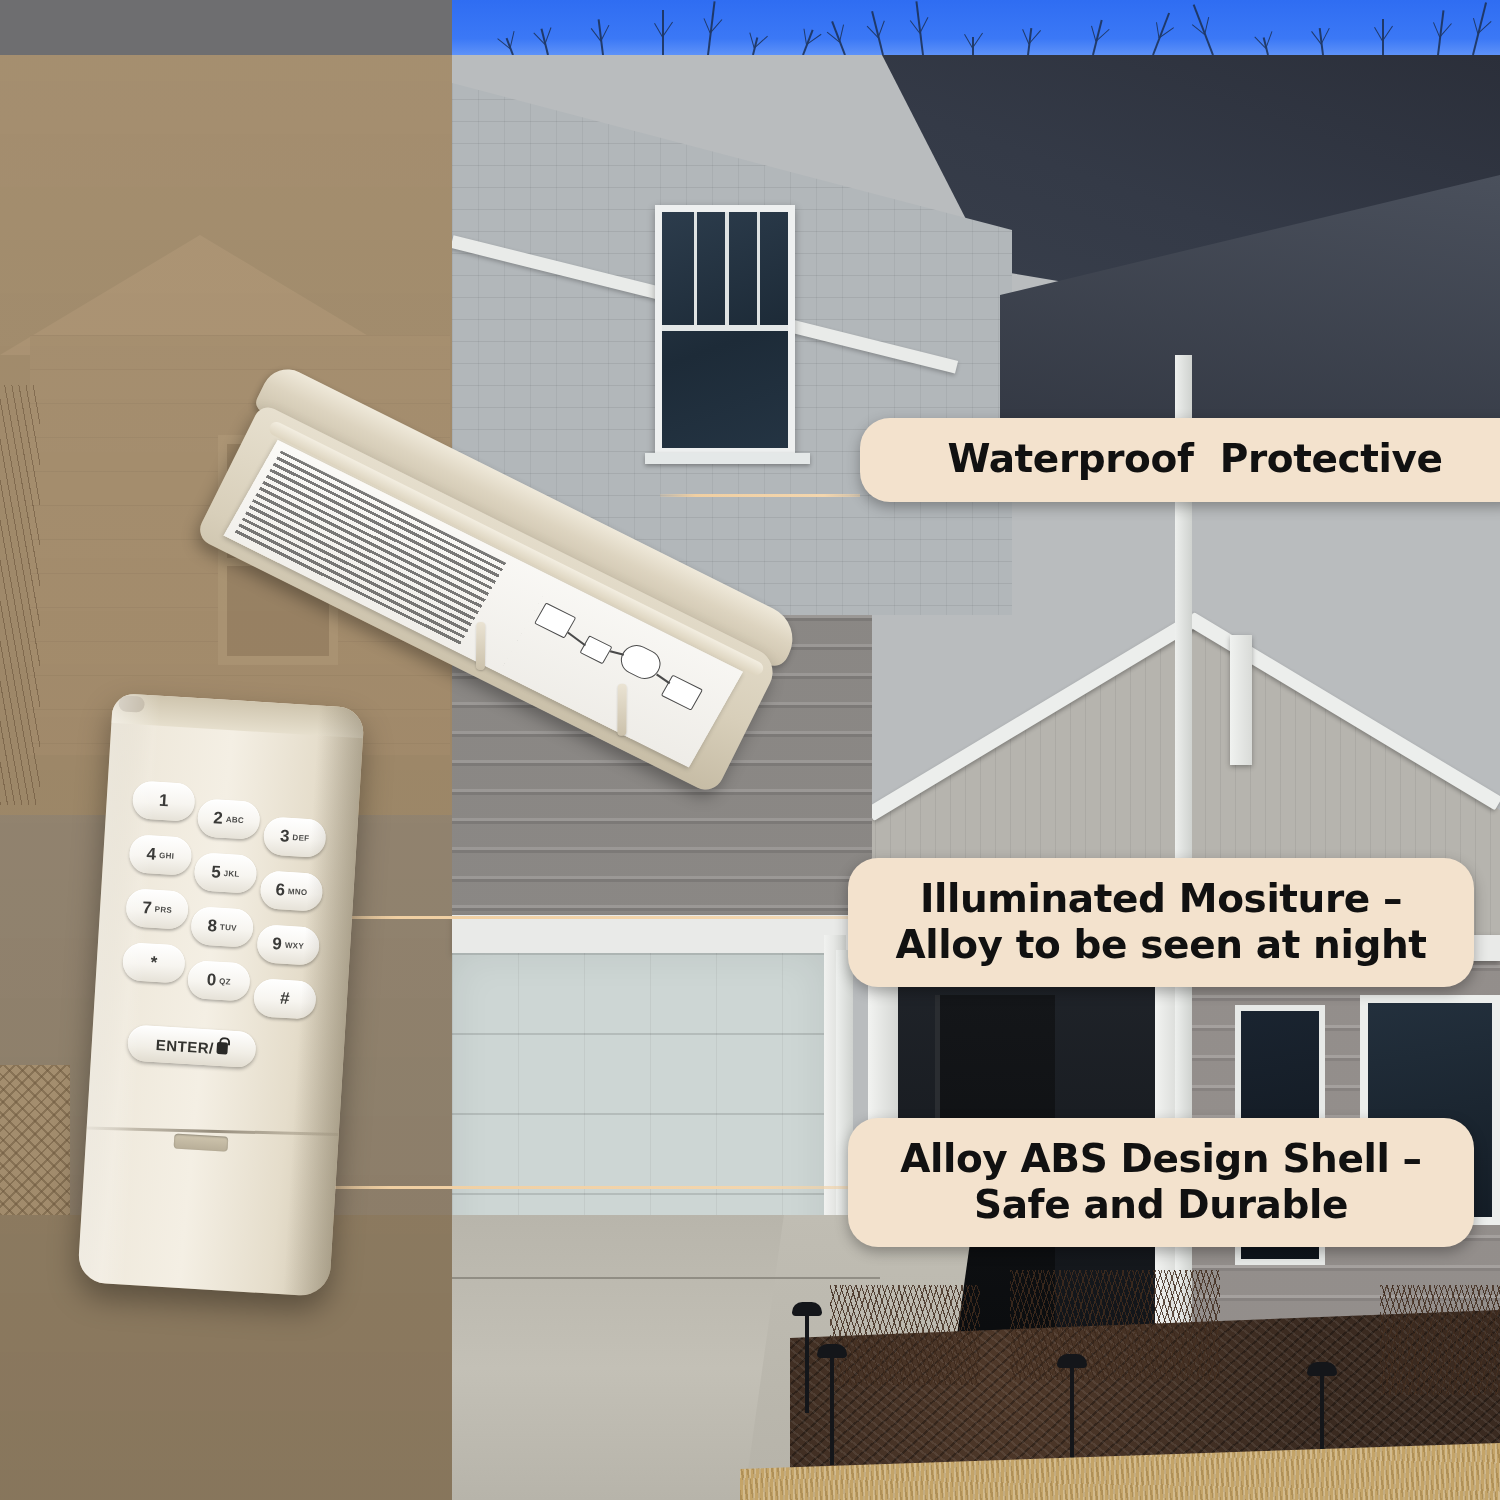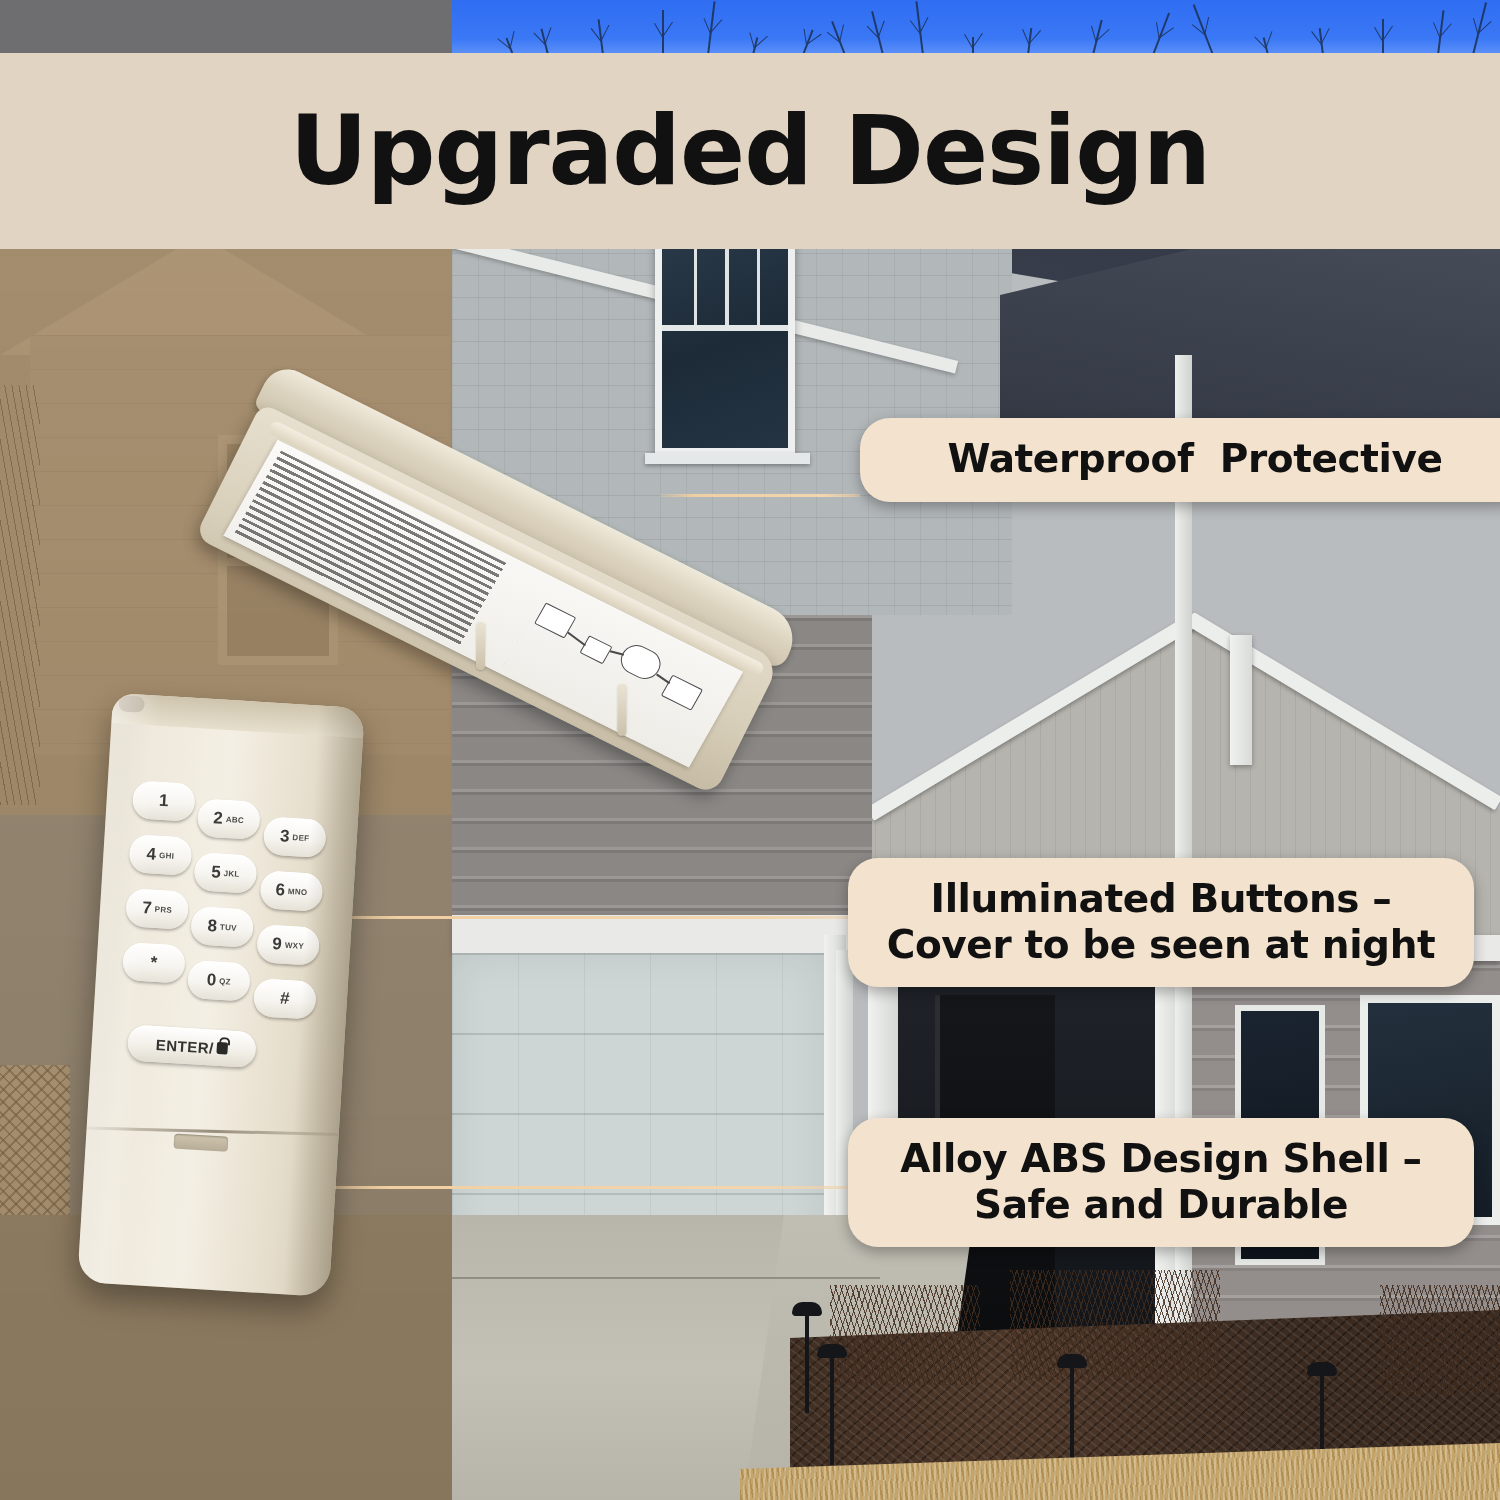--- a/index.html
+++ b/index.html
@@ -658,29 +658,26 @@
       </div>
 
       <div class="batt-seam"></div>
       <div class="batt-latch"></div>
       <div class="body-shine"></div>
       <div class="body-shadow-r"></div>
     </div>
 
   </div>
 
-  <div id="title-banner">
-    <div class="title">Upgraded Design</div>
-  </div>
 
   <div class="callout" id="callout-1">
     <div class="line">Waterproof  Protective</div>
   </div>
   <div class="callout" id="callout-2">
-    <div class="line">Illuminated Buttons –</div>
-    <div class="line">Cover to be seen at night</div>
+    <div class="line">Illuminated Mositure –</div>
+    <div class="line">Alloy to be seen at night</div>
   </div>
   <div class="callout" id="callout-3">
     <div class="line">Alloy ABS Design Shell –</div>
     <div class="line">Safe and Durable</div>
   </div>
 
 </div>
 
 </body></html>

